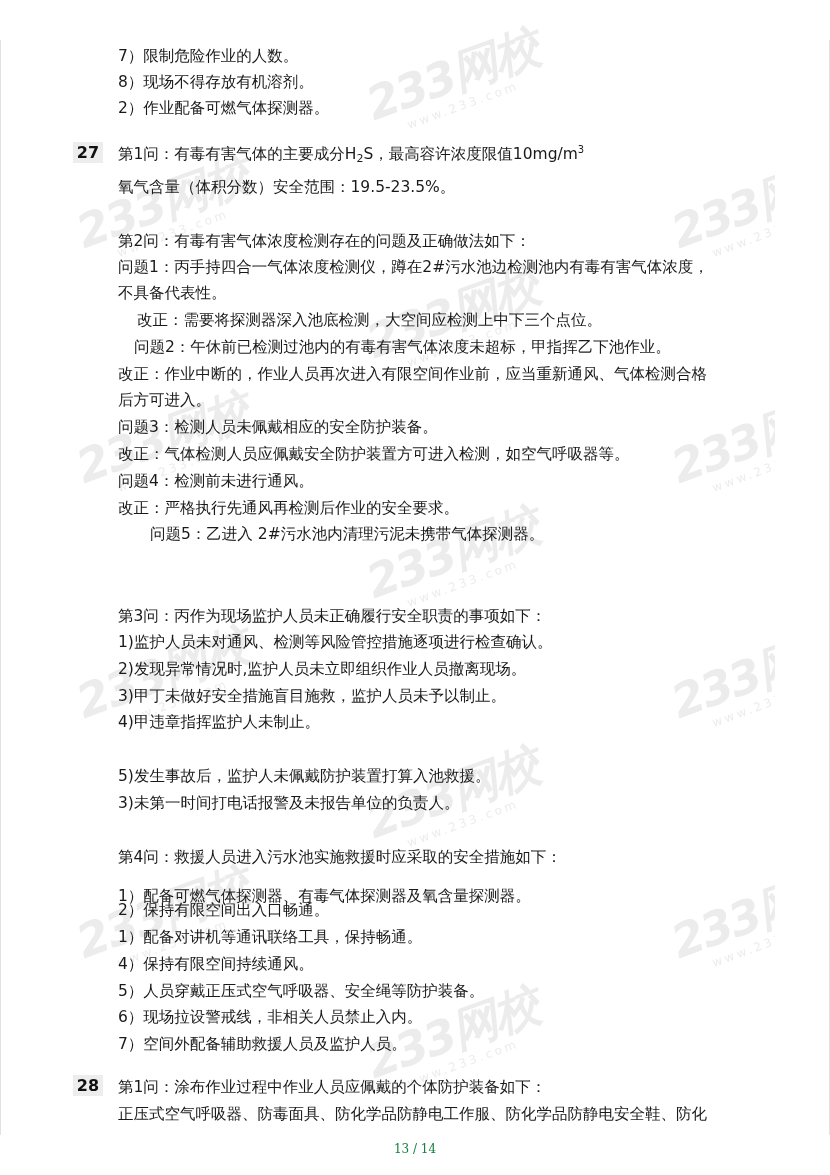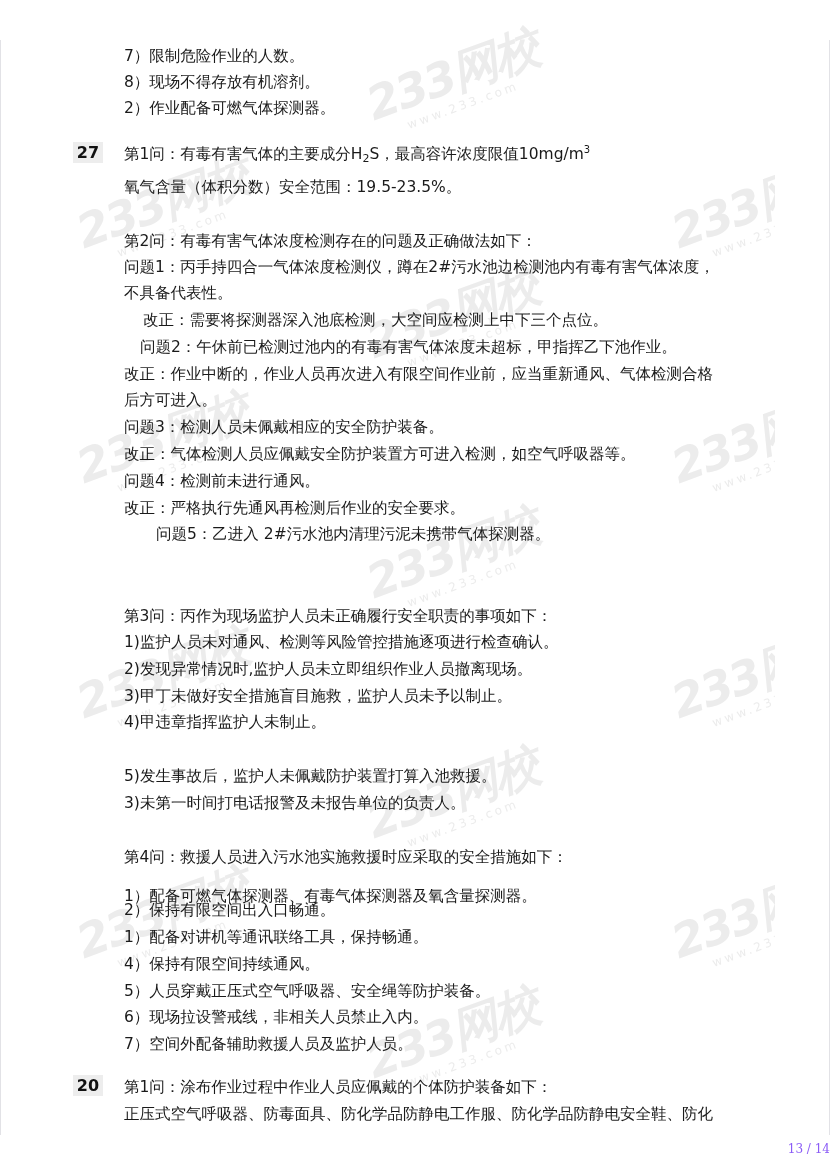--- a/index.html
+++ b/index.html
@@ -67,21 +67,21 @@
     .clip-wrap {
       position: absolute;
       left: 0;
       top: 0;
       width: 775px;
       height: 1135px;
       overflow: hidden;
     }
     .line {
       position: absolute;
-      left: 124px;
+      left: 118px;
       font-size: 15.5px;
       line-height: 20px;
       white-space: nowrap;
     }
     .qnum {
       position: absolute;
       left: 73px;
       width: 30px;
       height: 21px;
       background: #ededed;
@@ -92,24 +92,24 @@
       text-align: center;
       color: #111;
     }
     sub { font-size: 11px; vertical-align: -3px; line-height: 0; }
     sup { font-size: 10px; vertical-align: 6px; line-height: 0; }
     .footer {
       position: absolute;
       top: 1142px;
       left: 0;
       width: 830px;
-      text-align: right;
+      text-align: center;
       font-family: "DejaVu Serif", "Liberation Serif", serif;
       font-size: 12px;
-      color: #8b5cf6;
+      color: #15803d;
     }
   </style>
 </head>
 <body>
 
 <div class="page">
   <div class="page-border-left"></div>
   <div class="page-border-right"></div>
 
   <div class="clip-wrap">
@@ -198,18 +198,18 @@
 
   <div class="line" style="top:847px;">第4问：救援人员进入污水池实施救援时应采取的安全措施如下：</div>
   <div class="line" style="top:874px;margin-top:12px;">1）配备可燃气体探测器、有毒气体探测器及氧含量探测器。</div>
   <div class="line" style="top:900px;">2）保持有限空间出入口畅通。</div>
   <div class="line" style="top:927px;">1）配备对讲机等通讯联络工具，保持畅通。</div>
   <div class="line" style="top:954px;">4）保持有限空间持续通风。</div>
   <div class="line" style="top:981px;">5）人员穿戴正压式空气呼吸器、安全绳等防护装备。</div>
   <div class="line" style="top:1007px;">6）现场拉设警戒线，非相关人员禁止入内。</div>
   <div class="line" style="top:1034px;">7）空间外配备辅助救援人员及监护人员。</div>
 
-  <div class="qnum" style="top:1075px;">20</div>
+  <div class="qnum" style="top:1075px;">28</div>
   <div class="line" style="top:1077px;">第1问：涂布作业过程中作业人员应佩戴的个体防护装备如下：</div>
   <div class="line" style="top:1104px;">正压式空气呼吸器、防毒面具、防化学品防静电工作服、防化学品防静电安全鞋、防化</div>
 
   <div class="footer">13 / 14</div>
 </div>
 
 </body></html>

